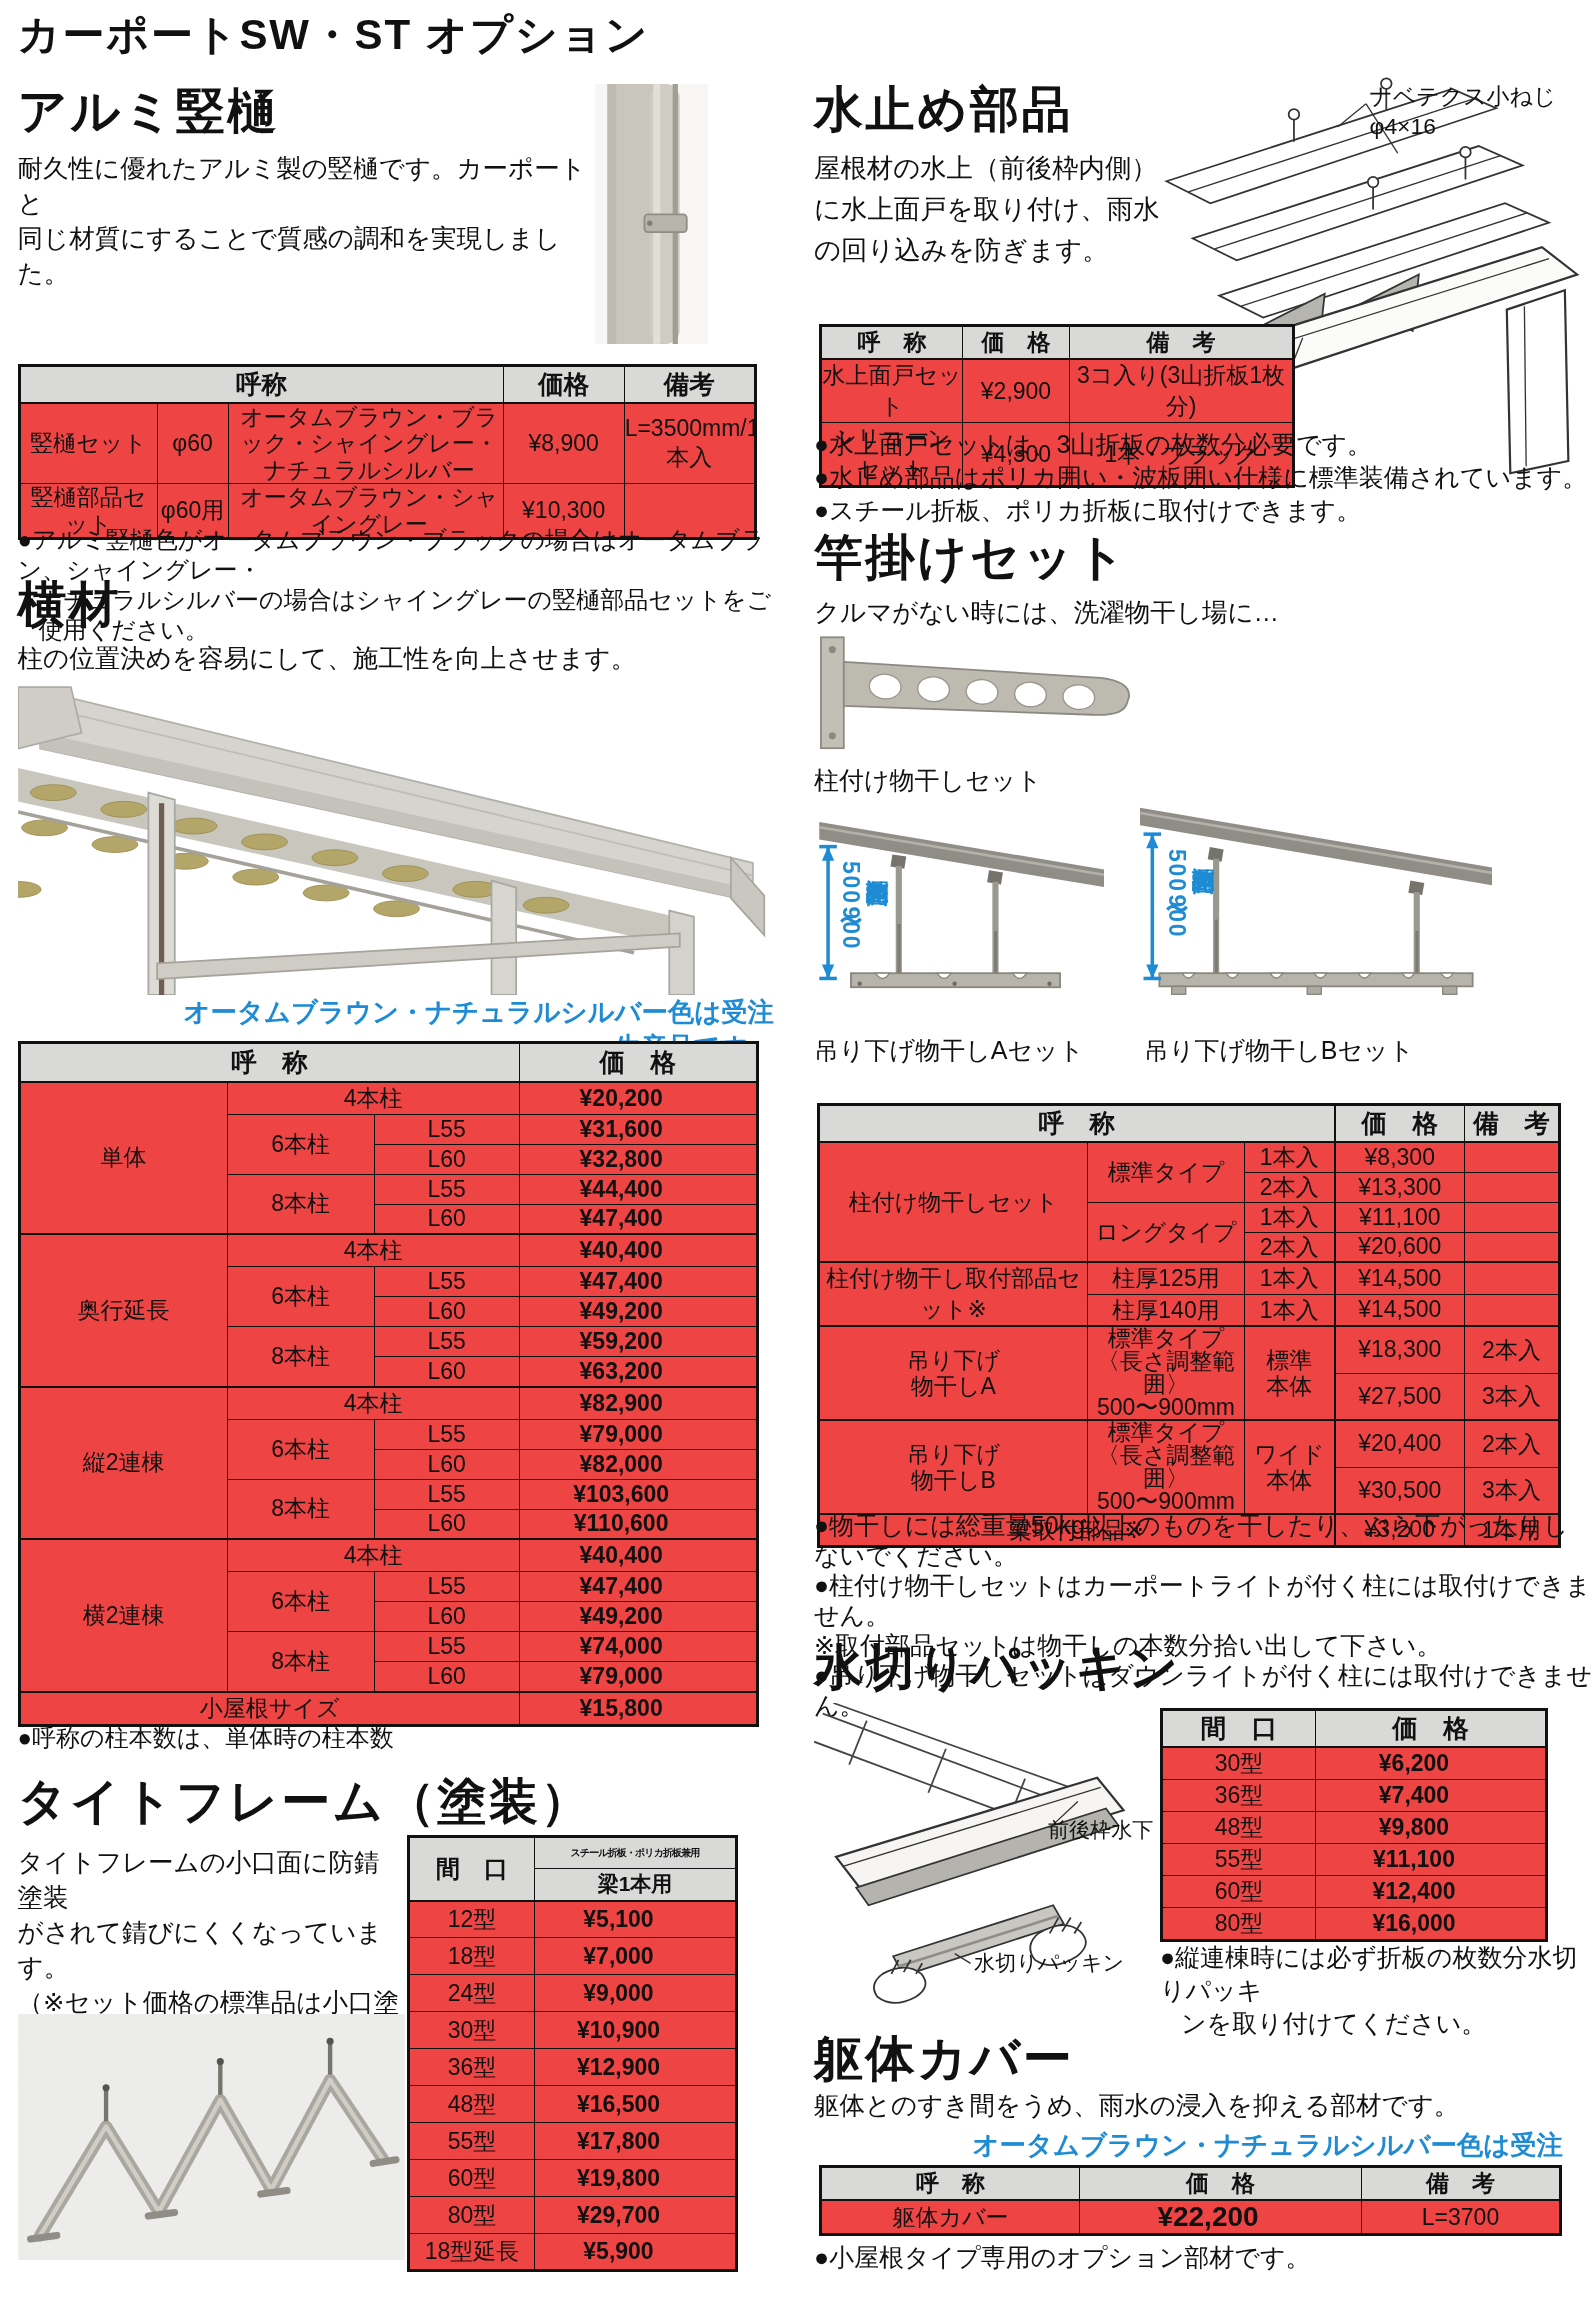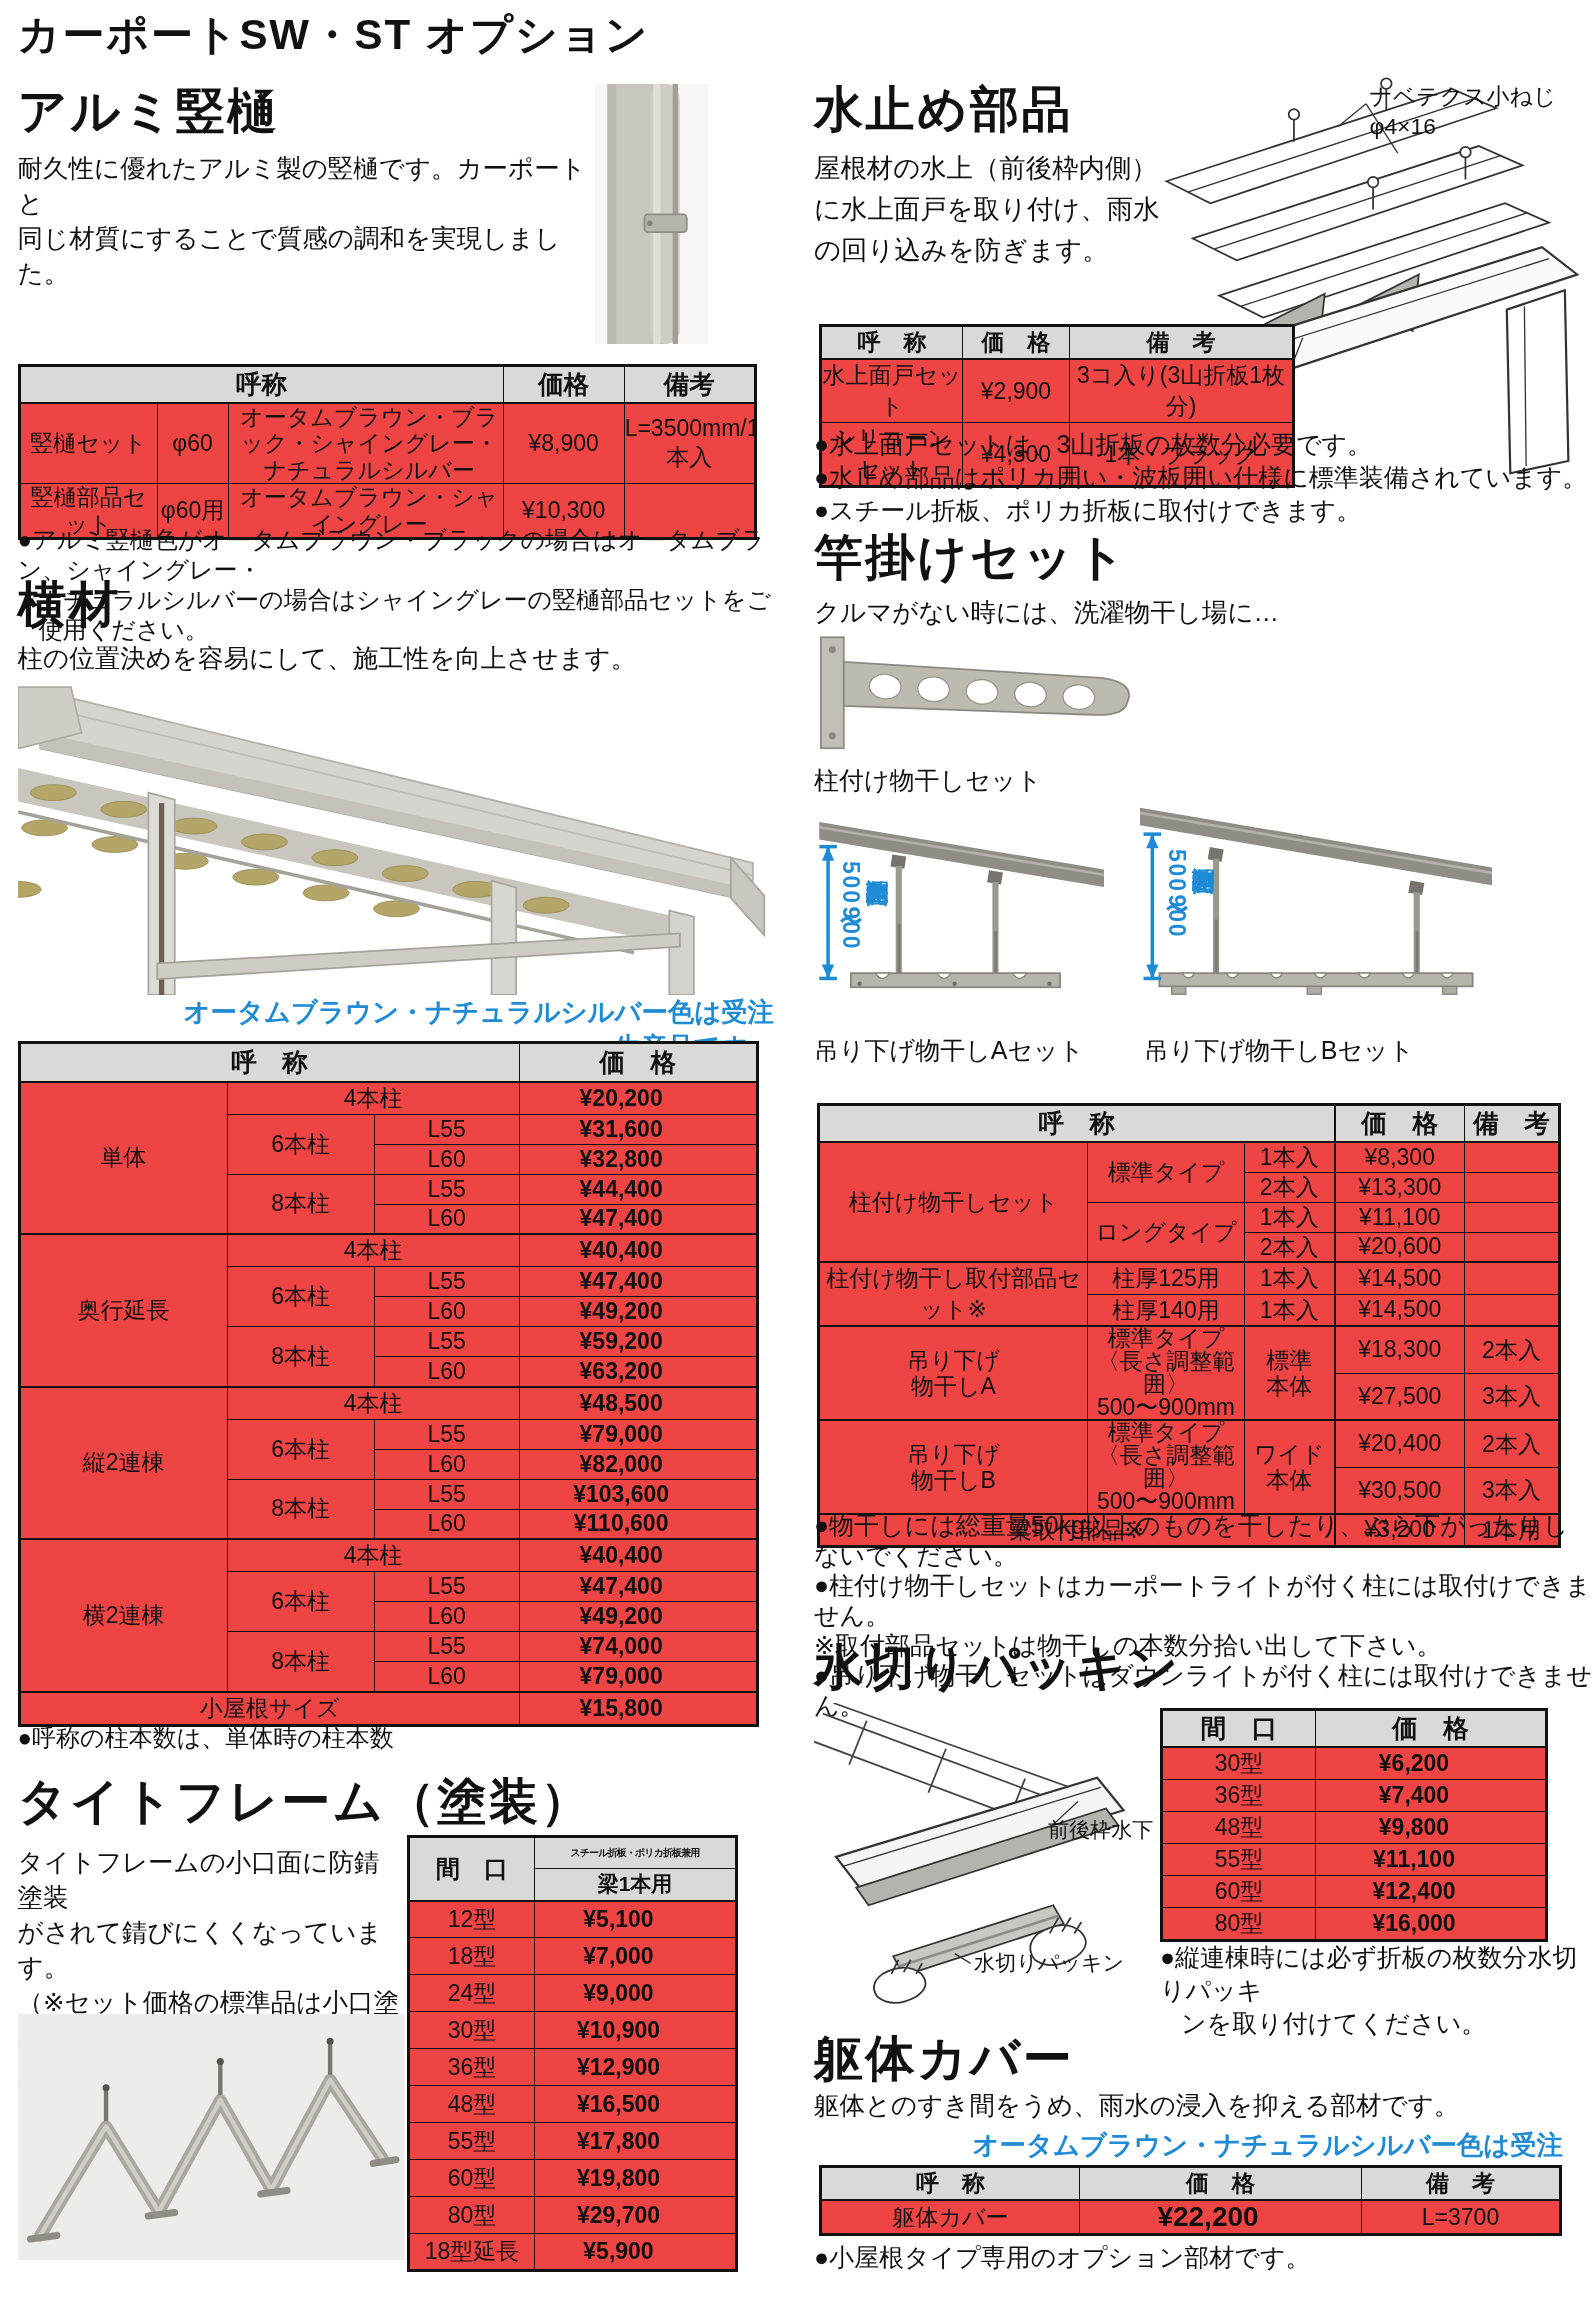--- a/index.html
+++ b/index.html
@@ -192,21 +192,21 @@
       <td class="pr">¥59,200</td>
     </tr>
     <tr style="height:30px">
       <td>L60</td>
       <td class="pr">¥63,200</td>
     </tr>
 
     <tr style="height:30px" class="gsep">
       <td rowspan="5">縦2連棟</td>
       <td colspan="2">4本柱</td>
-      <td class="pr">¥48,500</td>
+      <td class="pr">¥82,900</td>
     </tr>
     <tr style="height:30px">
       <td rowspan="2">6本柱</td>
       <td>L55</td>
       <td class="pr">¥79,000</td>
     </tr>
     <tr style="height:30px">
       <td>L60</td>
       <td class="pr">¥82,000</td>
     </tr>

